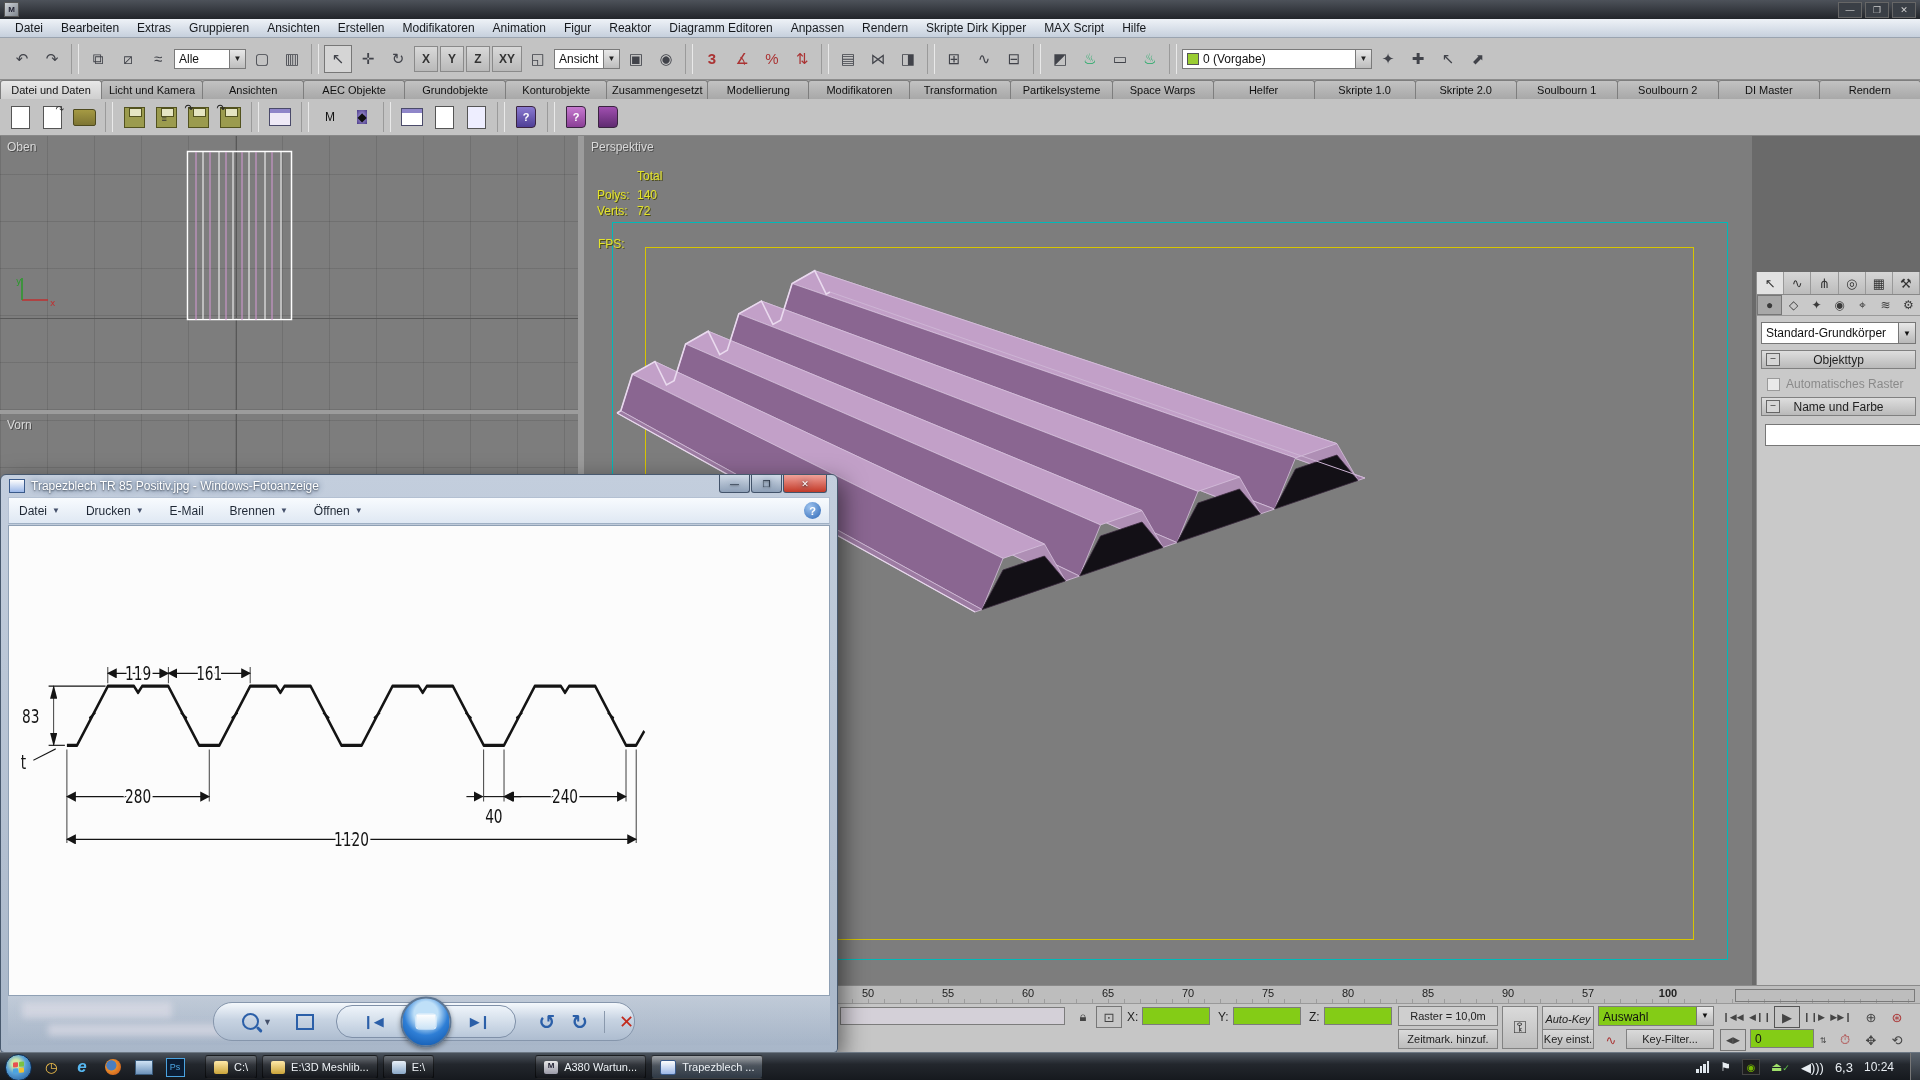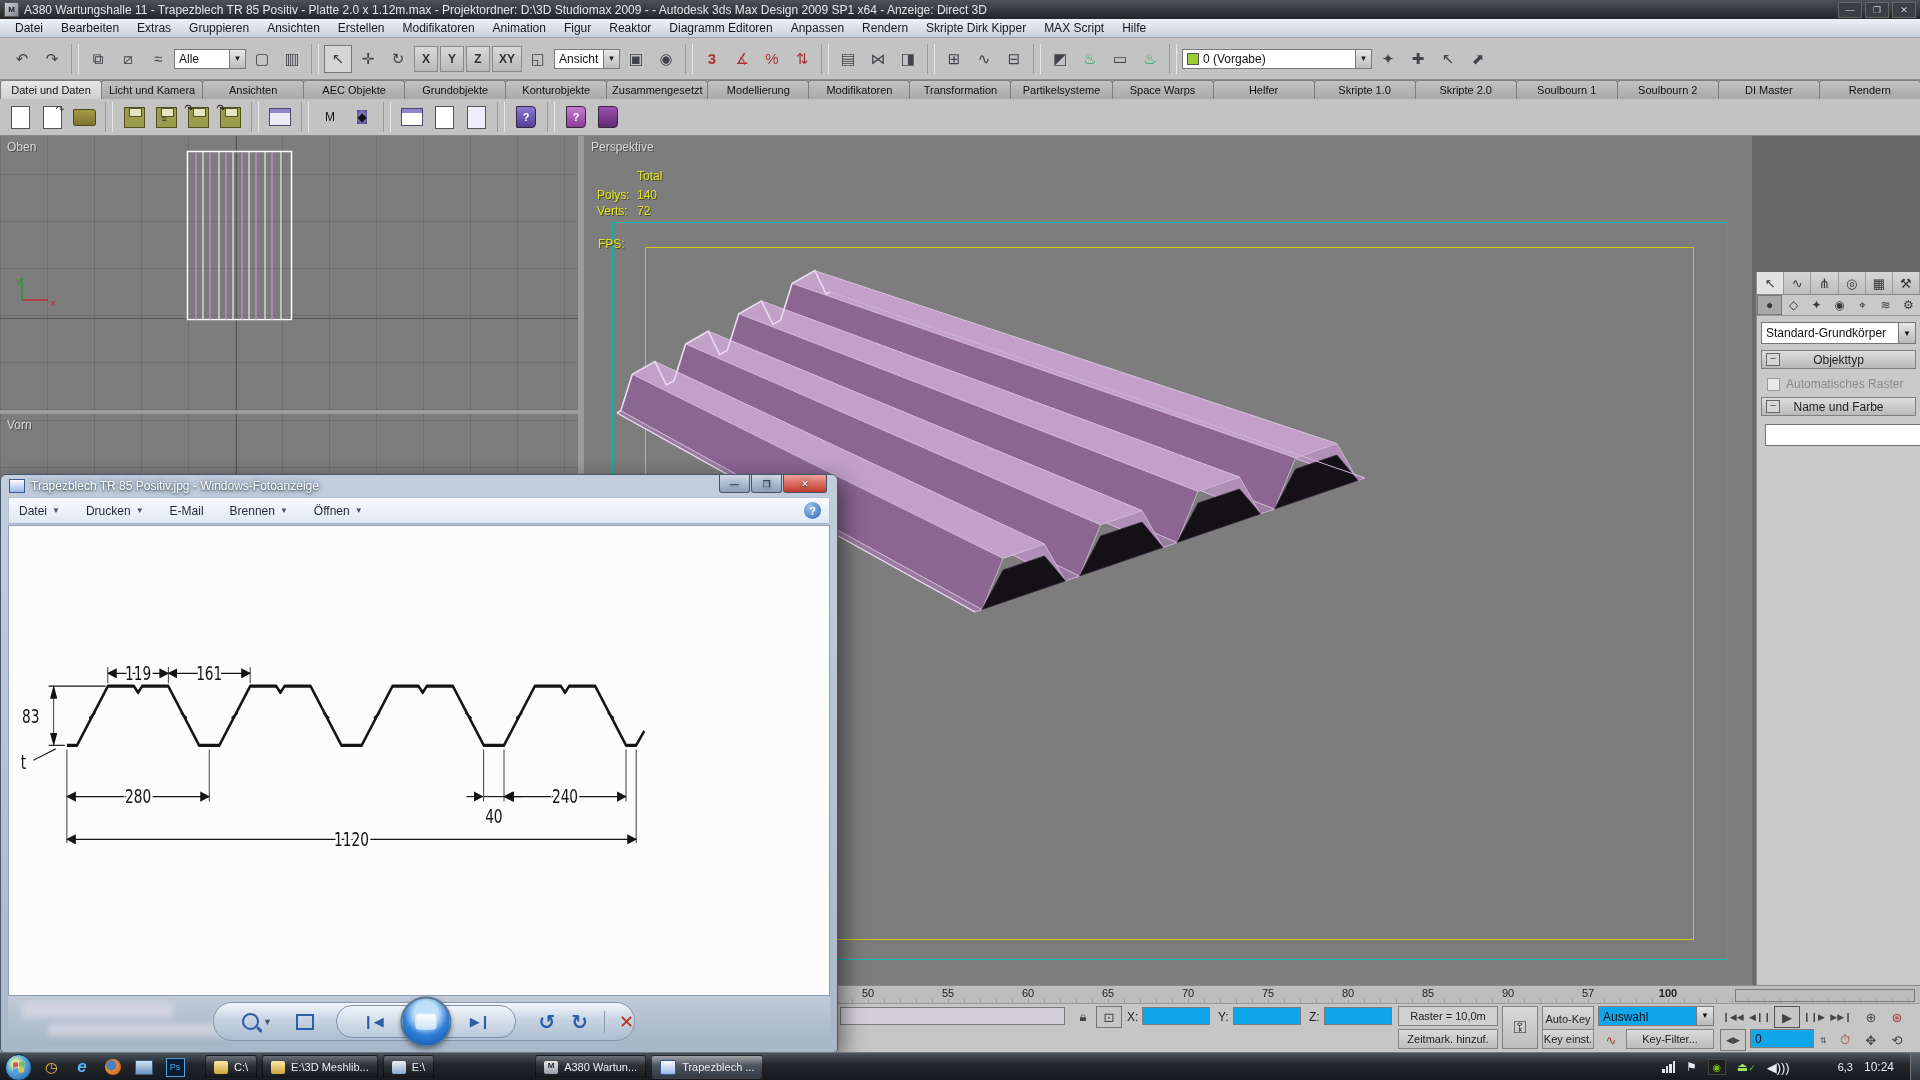--- a/index.html
+++ b/index.html
@@ -88,21 +88,21 @@
   .objbtn{height:19px;background:linear-gradient(#dcdcdc,#c0c0c0);border:1px solid #7f7f7f;border-radius:2px;
     display:flex;align-items:center;justify-content:center;font-size:12px;color:#111;}
   .namefield{display:flex;gap:4px;margin:8px 8px;}
   .namefield input{flex:1;height:18px;border:1px solid #777;background:#fff;}
   
   .timeline{left:0;top:985px;width:1920px;height:18px;background:#bdbdbd;border-top:1px solid #8a8a8a;
     background-image:repeating-linear-gradient(90deg,#9c9c9c 0 1px,transparent 1px 16px);background-position:4px bottom;
     background-size:100% 5px;background-repeat:repeat-x;}
   .tick{position:absolute;top:1px;font-size:11px;color:#222;transform:translateX(-50%);}
   .statusbar{left:0;top:1003px;width:1920px;height:49px;background:#c6c6c6;border-top:1px solid #999;}
-  .sfield{position:absolute;background:#0ea5e9;border:1px solid #7c7c7c;box-sizing:border-box;}
+  .sfield{position:absolute;background:#84cc16;border:1px solid #7c7c7c;box-sizing:border-box;}
   .slabel{position:absolute;font-size:12px;color:#222;}
   .sbtn{position:absolute;background:linear-gradient(#dadada,#bdbdbd);border:1px solid #828282;box-sizing:border-box;
     display:flex;align-items:center;justify-content:center;font-size:11px;color:#222;}
   .sicon{position:absolute;width:24px;height:20px;display:flex;align-items:center;justify-content:center;
     font-size:13px;color:#444;border:1px solid transparent;}
   
   .pviewer{left:0px;top:474px;width:838px;height:579px;border:1px solid #48596e;border-radius:6px 6px 4px 4px;
     background:linear-gradient(#c3cedd,#a9b7c9);box-shadow:4px 8px 24px rgba(0,0,0,0.55);box-sizing:border-box;z-index:40;}
   .pv-title{height:22px;display:flex;align-items:center;padding-left:8px;color:#fff;
     text-shadow:0 0 6px rgba(40,70,110,0.9),0 1px 2px rgba(0,0,0,0.6);font-size:12px;}
@@ -159,21 +159,20 @@
   .showdesk{width:9px;height:28px;background:linear-gradient(#5a636d,#2a2f36);border-left:1px solid #777;margin-left:6px;}
   svg text{font-family:"DejaVu Sans","Liberation Sans",sans-serif;}
 </style>
 </head>
 <body>
 
 <div class="screen">
 
   <div class="abs max-title">
     <span class="appico">M</span>
-    <span>A380 Wartungshalle 11 - Trapezblech TR 85 Positiv - Platte 2.0 x 1.12m.max      -  Projektordner: D:\3D Studiomax 2009    -      - Autodesk 3ds Max Design 2009 SP1  x64       - Anzeige: Direct 3D</span>
     <span class="winbtns">
       <span>—</span>
       <span>❐</span>
       <span>✕</span>
     </span>
   </div>
 
   <div class="abs max-menu">
     <span>Datei</span>
     <span>Bearbeiten</span>
@@ -477,21 +476,21 @@
     <span class="sicon" style="left:1096px;top:2px;border:1px solid #777;">⊡</span>
     <span class="slabel" style="left:1127px;top:6px;">X:</span>
     <span class="sfield" style="left:1142px;top:3px;width:68px;height:18px;"></span>
     <span class="slabel" style="left:1218px;top:6px;">Y:</span>
     <span class="sfield" style="left:1233px;top:3px;width:68px;height:18px;"></span>
     <span class="slabel" style="left:1309px;top:6px;">Z:</span>
     <span class="sfield" style="left:1324px;top:3px;width:68px;height:18px;"></span>
     <span class="sbtn" style="left:1398px;top:2px;width:100px;height:20px;background:#cfcfcf;">Raster = 10,0m</span>
     <span class="sbtn" style="left:1398px;top:25px;width:100px;height:20px;">Zeitmark. hinzuf.</span>
     <span class="sbtn" style="left:1502px;top:2px;width:36px;height:43px;font-size:17px;">⚿</span>
-    <span class="sbtn" style="left:1542px;top:2px;width:52px;height:26px;">Auto-Key</span>
+    <span class="sbtn" style="left:1542px;top:2px;width:52px;height:26px;font-style:italic;">Auto-Key</span>
     <span class="sbtn" style="left:1542px;top:25px;width:52px;height:20px;text-align:center;">Key einst.</span>
     <span class="sfield" style="left:1598px;top:2px;width:116px;height:20px;">
       <span style="position:absolute;left:4px;top:3px;">Auswahl</span>
       <span style="position:absolute;right:0;top:0;width:16px;height:18px;background:linear-gradient(#e8e8e8,#b8b8b8);border-left:1px solid #777;font-size:8px;text-align:center;line-height:18px;">▼</span>
     </span>
     <span class="sicon" style="left:1598px;top:25px;color:#a33;">∿</span>
     <span class="sbtn" style="left:1626px;top:25px;width:88px;height:20px;">Key-Filter...</span>
     <span class="sicon" style="left:1720px;top:2px;font-size:9px;">❙◀◀</span>
     <span class="sicon" style="left:1747px;top:2px;font-size:9px;">◀❙❙</span>
     <span class="sicon" style="left:1774px;top:2px;border:1px solid #555;">▶</span>
@@ -677,19 +676,19 @@
       <span class="bars">
           <i style="height:4px;"></i>
           <i style="height:7px;"></i>
           <i style="height:9px;"></i>
           <i style="height:12px;"></i>
         </span>
       <span>⚑</span>
       <span class="nv">◉</span>
       <span style="color:#9fe06a;">⏏<span style="color:#5fc24a;font-size:9px;">✓</span></span>
       <span style="font-size:13px;">◀)))</span>
-      <span style="font-size:11px;margin-left:37px;">6,3</span>
+      <span style="font-size:13px;">6,3</span>
       <span class="clock">10:24</span>
     </span>
     <span class="showdesk"></span>
   </div>
 
 </div>
 
 </body></html>

